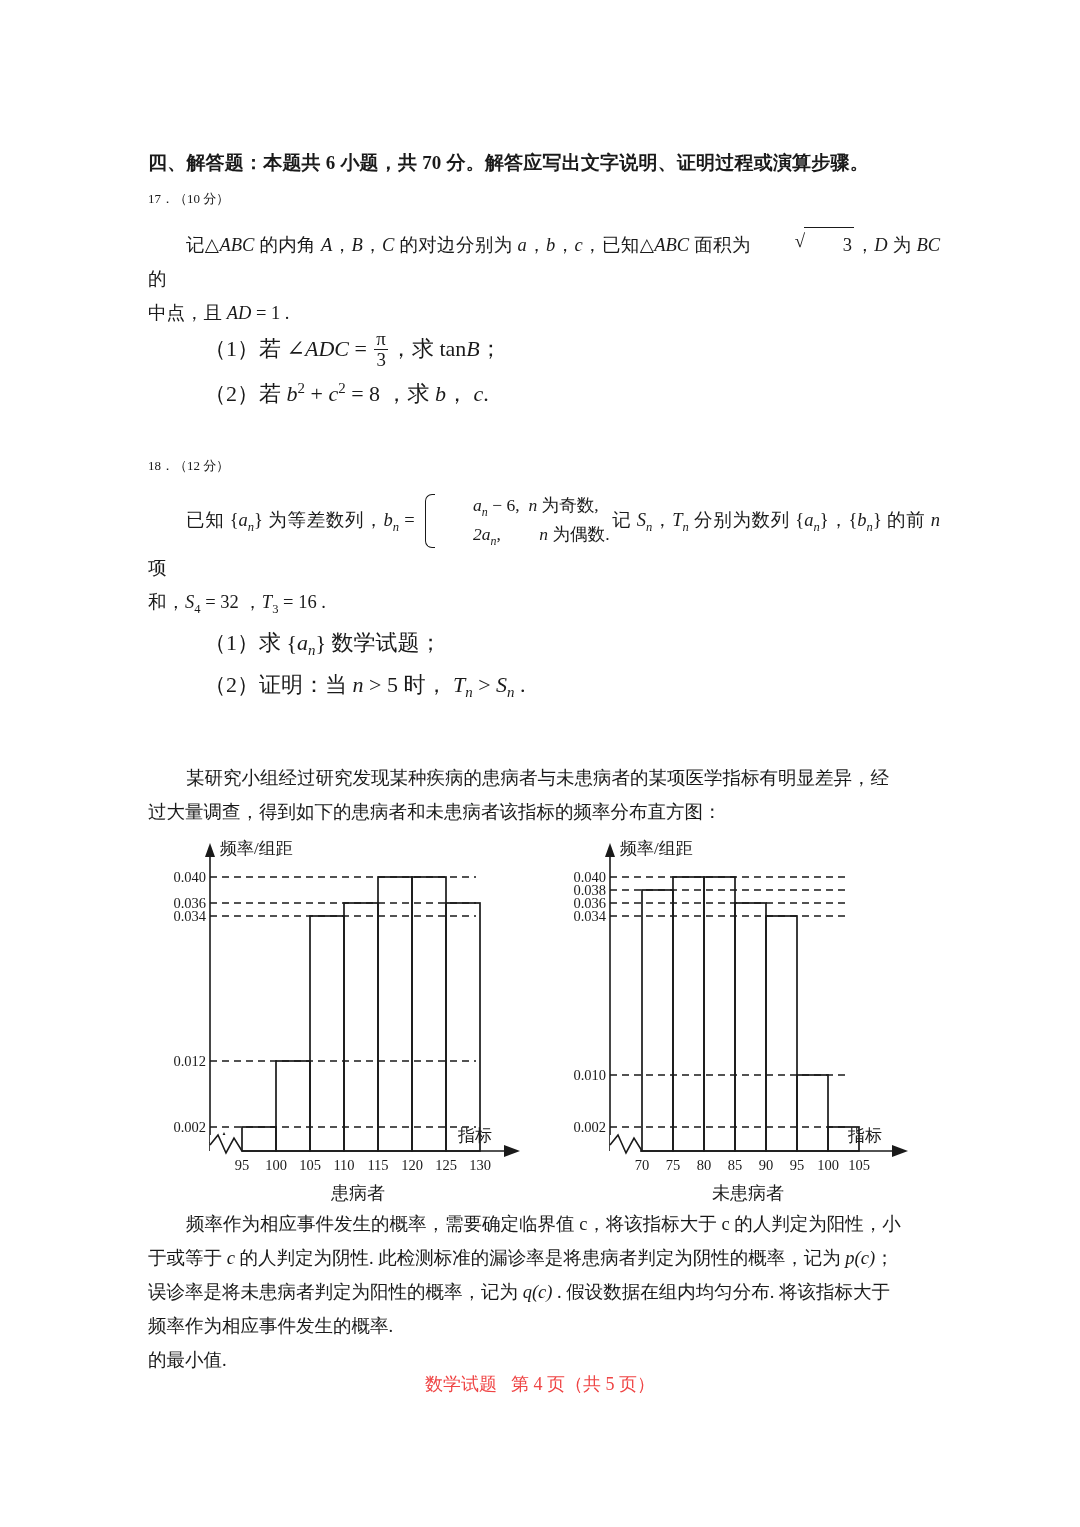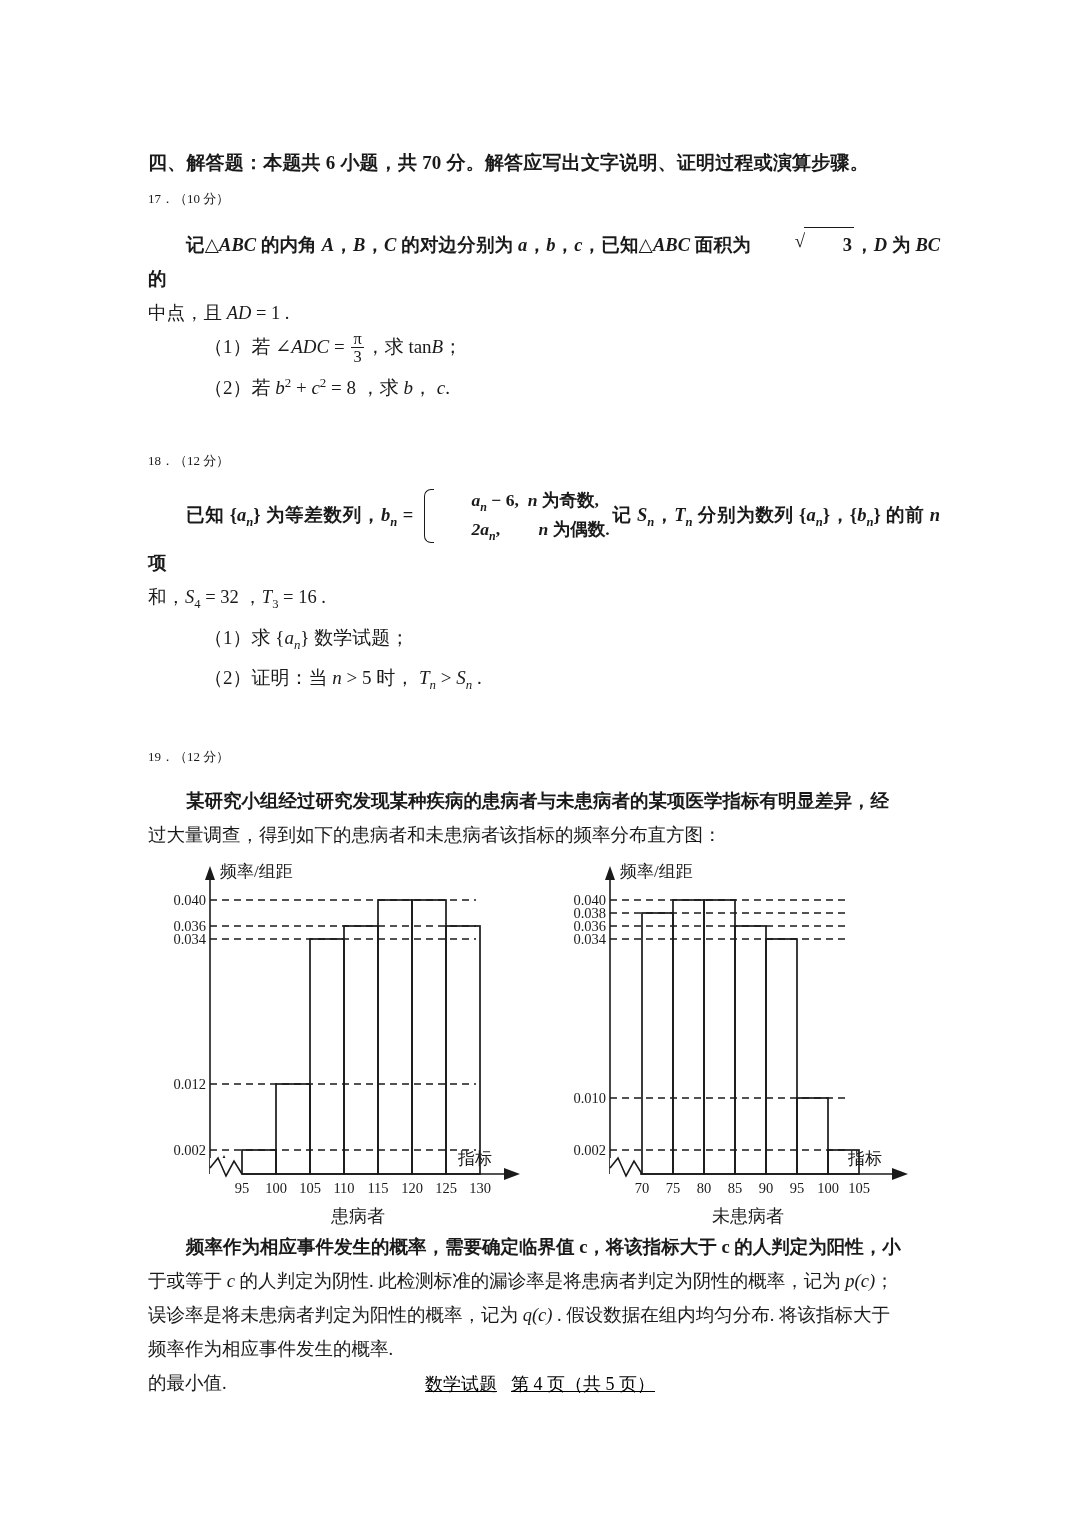--- a/index.html
+++ b/index.html
@@ -40,23 +40,23 @@
     font-size: 13px;
     line-height: 30px;
     margin: 0;
   }
   .para {
     font-size: 18.5px;
     line-height: 34px;
     margin: 0;
     text-align: justify;
   }
-  .indent2 { text-indent: 38px; font-weight: bold; }
+  .indent2 { text-indent: 38px; }
   .sub {
-    font-size: 19px;
+    font-size: 22px;
     line-height: 34px;
     margin: 0;
     padding-left: 56px;
   }
   .spacer-lg { height: 40px; }
   .spacer-sm { height: 12px; }
 
   
   .mi { font-family: "Liberation Serif", serif; font-style: italic; }
   .supn { font-size: 0.68em; vertical-align: super; font-style: normal; }
@@ -151,22 +151,21 @@
   }
 
   
   .footer {
     position: absolute;
     left: 0;
     top: 1372px;
     width: 1080px;
     text-align: center;
     font-size: 18px;
-    color: #000000;
-    text-decoration: underline;
+    color: #ef4444;
   }
   .footer .sp { display: inline-block; width: 14px; }
 </style>
 </head>
 <body>
 
 <div class="page">
   <div class="content">
 
     <p class="section-head">四、解答题：本题共 6 小题，共 70 分。解答应写出文字说明、证明过程或演算步骤。</p>
@@ -198,21 +197,20 @@
     </p>
     <p class="sub">
       <span>（1）求 {</span><span class="mi">a</span><span class="sub-idx">n</span><span>} 数学试题；</span>
     </p>
     <p class="sub">
       <span>（2）证明：当 </span><span class="mi">n</span><span> &gt; 5 时，</span>&nbsp;<span class="mi">T</span><span class="sub-idx">n</span><span> &gt; </span><span class="mi">S</span><span class="sub-idx">n</span><span> .</span>
     </p>
 
     <div class="spacer-lg"></div>
 
-    <p class="qnum">19．（12 分）</p>
     <div class="spacer-sm"></div>
     <p class="para indent2">某研究小组经过研究发现某种疾病的患病者与未患病者的某项医学指标有明显差异，经</p>
     <p class="para">过大量调查，得到如下的患病者和未患病者该指标的频率分布直方图：</p>
 
     <div class="charts">
 
       <div class="chart left">
         <svg width="392" height="372" viewBox="0 0 392 372">
 
           <line x1="52" y1="20" x2="52" y2="316" stroke="#1a1a1a" stroke-width="1.6"></line>

